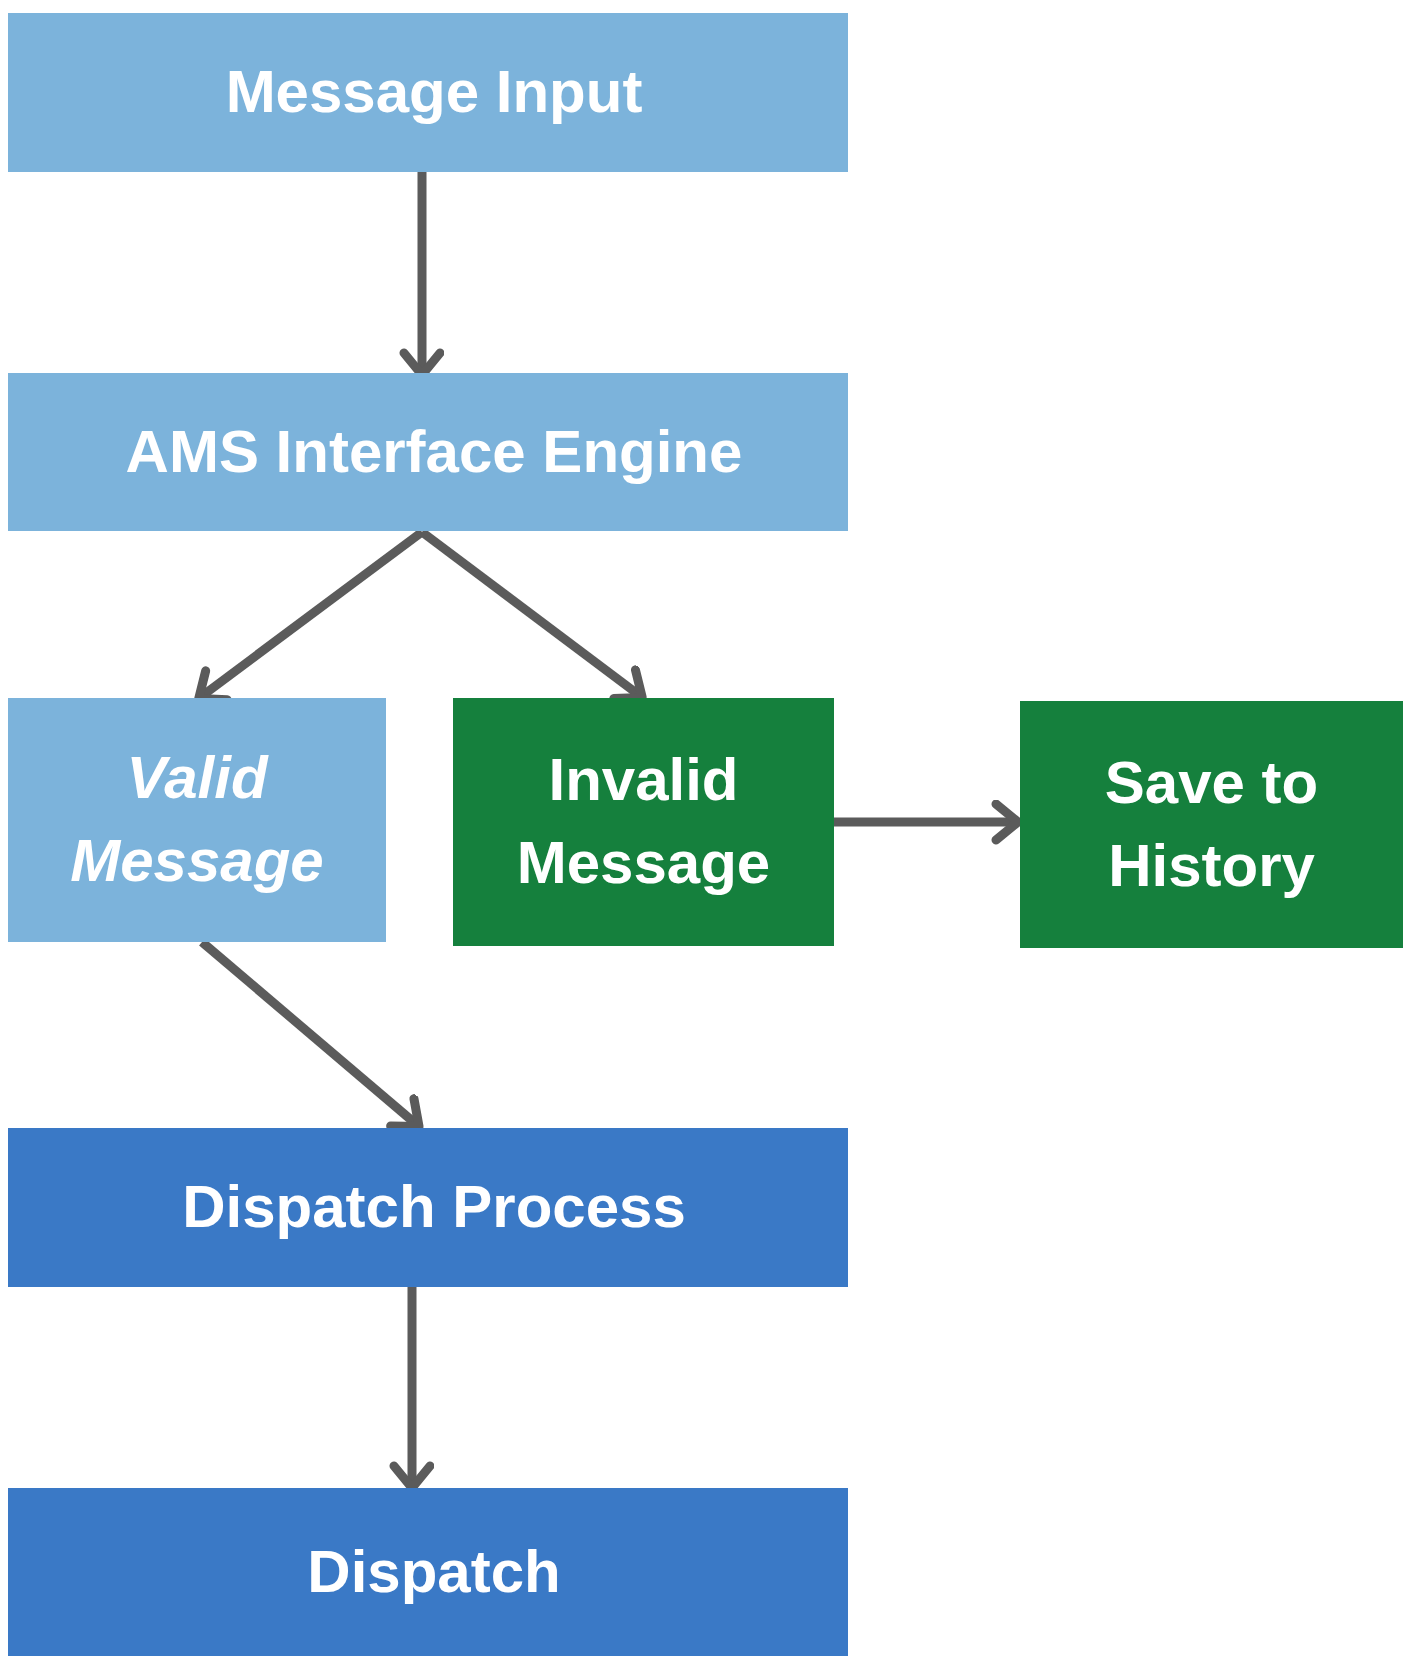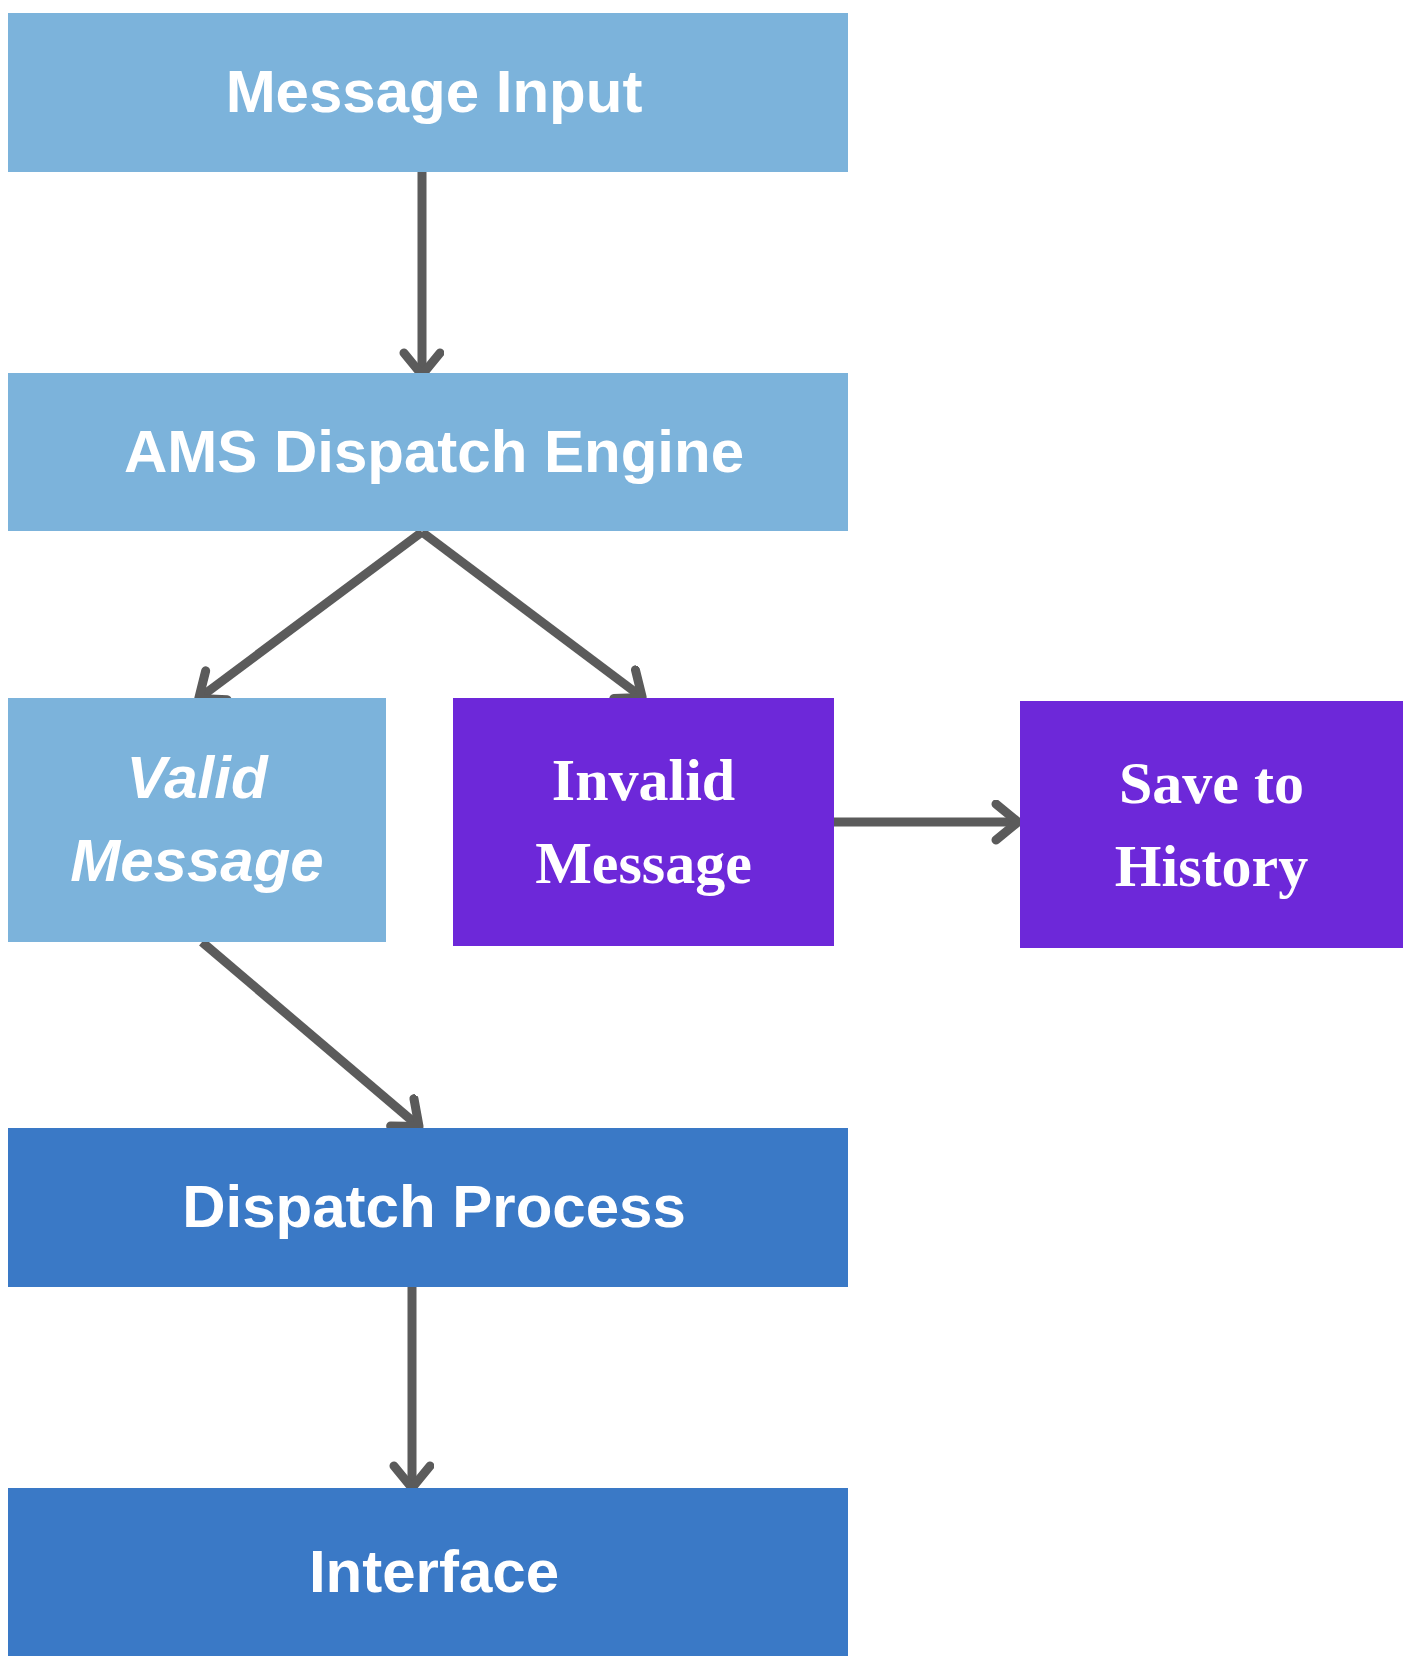--- a/index.html
+++ b/index.html
@@ -17,21 +17,21 @@
     align-items: center;
     justify-content: center;
     text-align: center;
     color: #ffffff;
     font-weight: 700;
     font-size: 60px;
     line-height: 1.38;
     padding-left: 12px;
   }
   .light-blue { background: #7CB3DB; }
-  .cyan       { background: #6d28d9; font-family: Liberation Serif, serif; }
+  .cyan       { background: #15803d; }
   .dark-blue  { background: #3A79C6; text-align: center; }
 
   .n-message-input { left: 8px;    top: 13px;   width: 828px; height: 159px; }
   .n-ams-engine    { left: 8px;    top: 373px;  width: 828px; height: 158px; }
   .n-valid         { left: 8px;    top: 698px;  width: 378px; height: 244px; padding: 0 10px; box-sizing: border-box; font-style: italic; }
   .n-invalid       { left: 453px;  top: 698px;  width: 381px; height: 248px; padding: 0 10px; box-sizing: border-box; }
   .n-save-history  { left: 1020px; top: 701px;  width: 383px; height: 247px; padding: 0 10px; box-sizing: border-box; justify-content: flex-end; }
   .n-dispatch      { left: 8px;    top: 1128px; width: 828px; height: 159px; }
   .n-publisher     { left: 8px;    top: 1488px; width: 828px; height: 168px; }
 
@@ -65,36 +65,36 @@
     <line class="edge" x1="834" y1="822" x2="1014" y2="822" marker-end="url(#arrowhead)"></line>
     <line class="edge" x1="202" y1="942" x2="416" y2="1124" marker-end="url(#arrowhead)"></line>
     <line class="edge" x1="412" y1="1287" x2="412" y2="1484" marker-end="url(#arrowhead)"></line>
   </svg>
 
   <div class="node light-blue n-message-input">
     <span>Message Input</span>
   </div>
 
   <div class="node light-blue n-ams-engine">
-    <span>AMS Dispatch Engine</span>
+    <span>AMS Interface Engine</span>
   </div>
 
   <div class="node light-blue n-valid">
     <span>Valid Message</span>
   </div>
 
   <div class="node cyan n-invalid">
     <span>Invalid Message</span>
   </div>
 
   <div class="node cyan n-save-history">
     <span>Save to History</span>
   </div>
 
   <div class="node dark-blue n-dispatch">
     <span>Dispatch Process</span>
   </div>
 
   <div class="node dark-blue n-publisher">
-    <span>Interface</span>
+    <span>Dispatch</span>
   </div>
 
 </div>
 
 </body></html>

